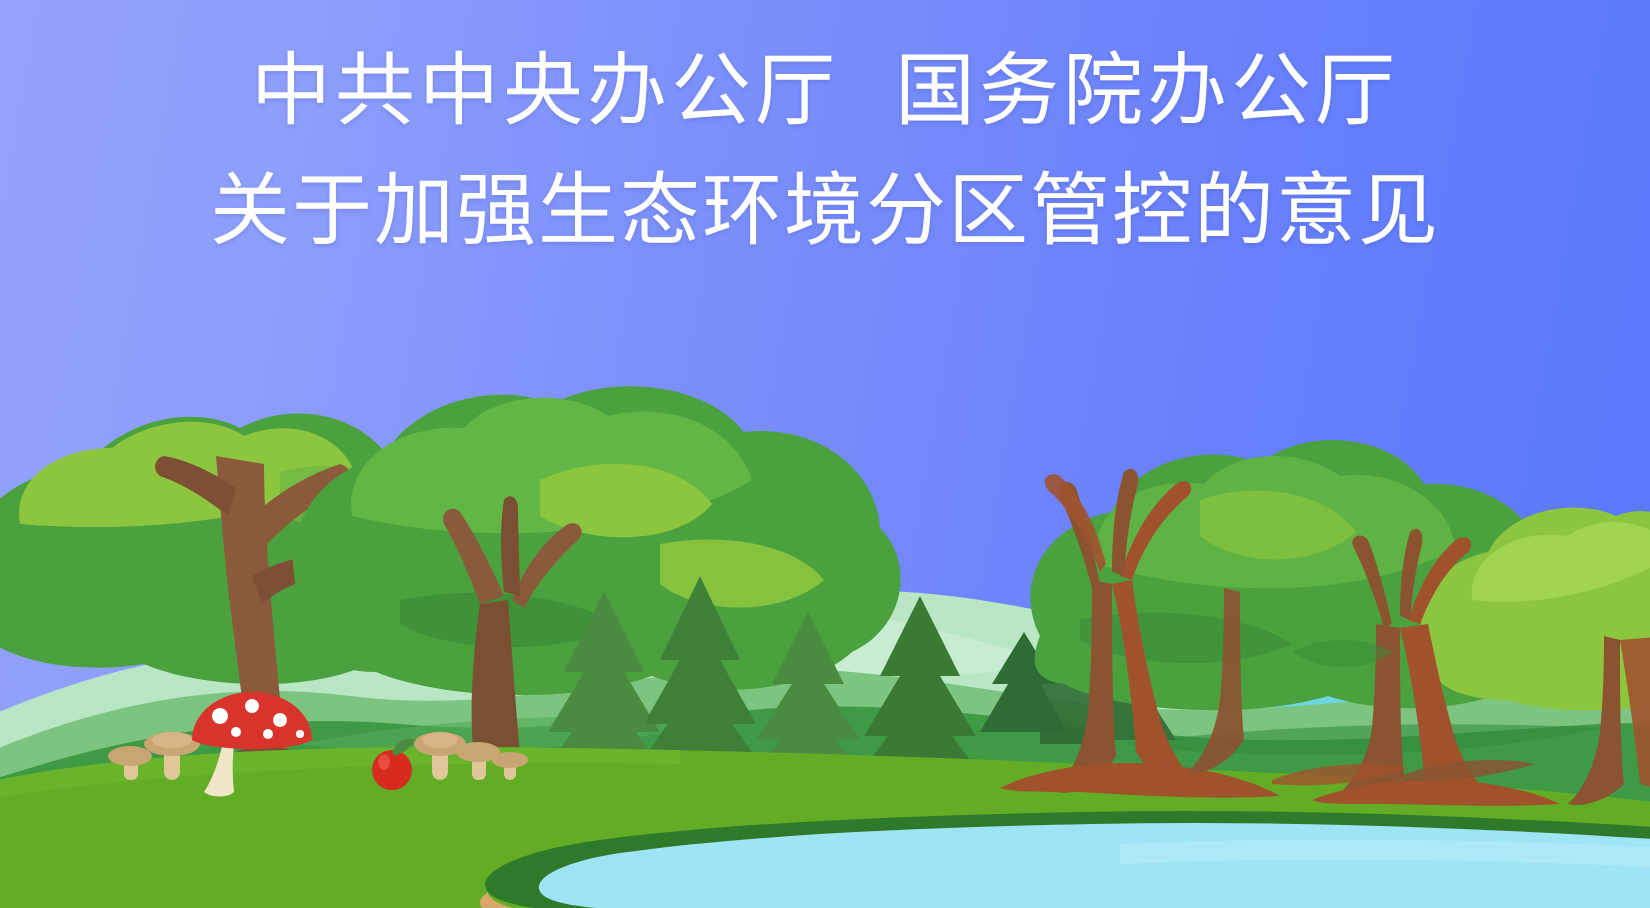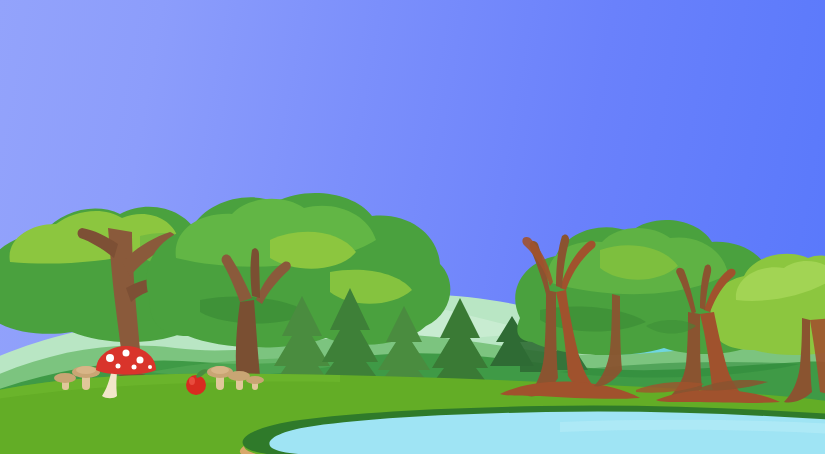--- a/index.html
+++ b/index.html
@@ -313,15 +313,17 @@
 
       <g>
         <path d="M700,388 C 720,380 748,378 768,382 C 748,388 720,392 700,390 Z" fill="#8a5430" opacity="0.85"></path>
         <path d="M636,390 C 656,382 684,380 704,384 C 684,392 656,394 636,392 Z" fill="#a0522d" opacity="0.8"></path>
       </g>
 
     </g>
   </svg>
 
   <div class="title-block">
+    <span class="title-line l1"><span>中共中央办公厅</span><span class="gap"></span><span>国务院办公厅</span></span>
+    <span class="title-line l2">关于加强生态环境分区管控的意见</span>
   </div>
 
 </div>
 
 </body></html>

